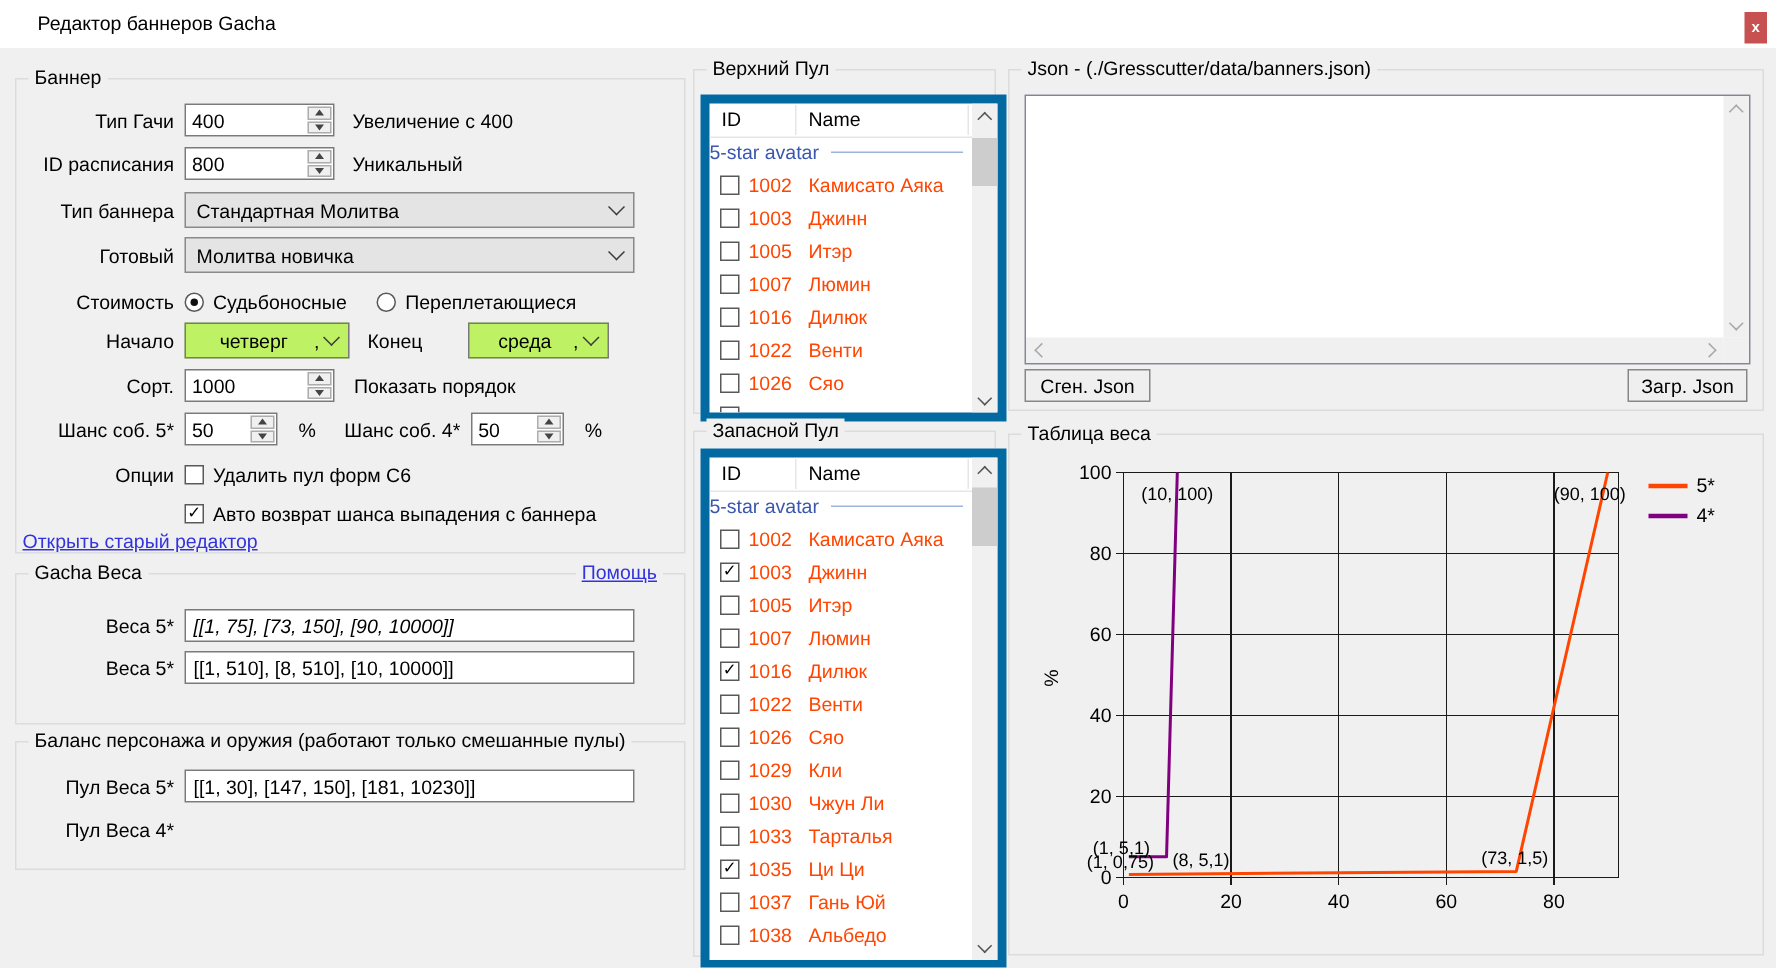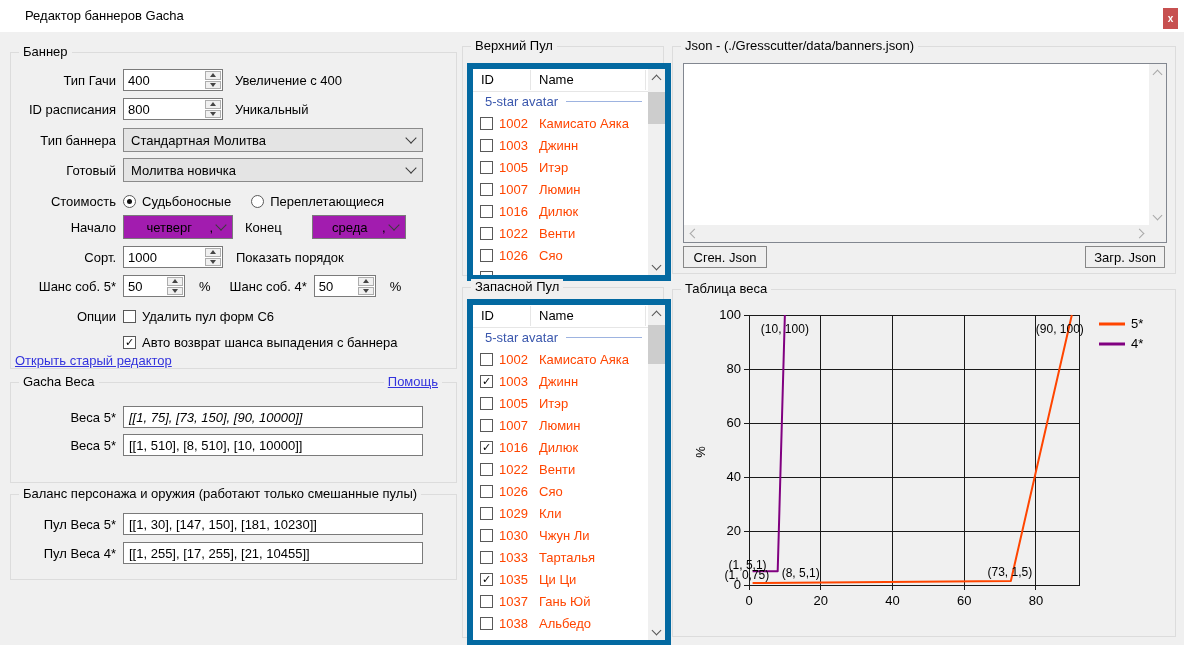--- a/index.html
+++ b/index.html
@@ -24,21 +24,21 @@
   
   .spin{display:flex;align-items:stretch;background:#fff;border:1px solid #7a7a7a;box-sizing:border-box;height:22px;flex:none}
   .spin .val{flex:1;display:flex;align-items:center;padding:0 4px;overflow:hidden;white-space:nowrap}
   .sbtns{width:16px;display:flex;flex-direction:column;padding:1px;gap:1px;flex:none}
   .sb{flex:1;background:#f0f0f0;border:1px solid #adadad;display:flex;align-items:center;justify-content:center;box-sizing:border-box;cursor:pointer}
   .tu{width:0;height:0;border-left:3px solid transparent;border-right:3px solid transparent;border-bottom:4px solid #444}
   .td{width:0;height:0;border-left:3px solid transparent;border-right:3px solid transparent;border-top:4px solid #444}
   
   .combo{display:flex;align-items:center;box-sizing:border-box;height:24px;padding:0 7px;border:1px solid #8a8a8a;flex:none;cursor:pointer}
   .combo.gray{background:#e4e4e4}
-  .combo.white{background:#a21caf;border-color:#7a7a7a}
+  .combo.white{background:#bef264;border-color:#7a7a7a}
   .combo .val{white-space:nowrap;overflow:hidden}
   .combo.center .val{flex:1;text-align:center}
   .chev{width:7px;height:7px;border-right:1px solid #3c3c3c;border-bottom:1px solid #3c3c3c;
     transform:rotate(45deg);margin-left:auto;margin-top:-4px;flex:none}
   .combo .comma{margin:0 4px 0 2px}
   
   .check{width:13px;height:13px;background:#fff;border:1px solid #595959;box-sizing:border-box;flex:none;
     display:flex;align-items:center;justify-content:center;font-size:11px;line-height:1;cursor:pointer}
   .check.checked::after{content:"\2713"}
   .radio{width:13px;height:13px;background:#fff;border:1px solid #595959;border-radius:50%;box-sizing:border-box;flex:none;position:relative;cursor:pointer}
@@ -52,21 +52,21 @@
   .list{position:absolute;background:#fff;border:6px solid #0369a1;overflow:hidden}
   .lheader{position:absolute;left:0;top:0;right:17px;height:22px;border-bottom:1px solid #e6e6e6}
   .hcol{position:absolute;top:3px;white-space:nowrap}
   .vsep{position:absolute;top:1px;bottom:1px;width:1px;background:#e6e6e6}
   .lbody{position:absolute;left:0;top:22px;right:17px;bottom:0;overflow:hidden}
   .lrow{height:22px;display:flex;align-items:center}
   .lrow .check{margin-left:7px}
   .lrow .rid{color:#ff4500;margin-left:6px;width:40px;flex:none}
   .lrow .rname{color:#ff4500;white-space:nowrap}
   .secrow{height:21px;display:flex;align-items:center;color:#3a57ad}
-  .secrow .stext{margin-left:12px;white-space:nowrap}
+  .secrow .stext{white-space:nowrap}
   .secrow .sline{flex:1;height:1px;background:#9db3e0;margin:0 6px 0 8px}
   
   .vscroll{position:absolute;right:0;top:0;bottom:0;width:17px;background:#f0f0f0}
   .sarr{position:absolute;left:0;width:17px;height:17px;display:flex;align-items:center;justify-content:center}
   .sthumb{position:absolute;left:0;width:17px;background:#cdcdcd}
   .ch{width:6px;height:6px;border-right:1.5px solid #555;border-bottom:1.5px solid #555;flex:none}
   .ch.up{transform:rotate(-135deg);margin-top:4px}
   .ch.down{transform:rotate(45deg);margin-top:-3px}
   .ch.left{transform:rotate(135deg);margin-left:4px}
   .ch.right{transform:rotate(-45deg);margin-left:-3px}
@@ -245,21 +245,20 @@
 
 <div class="group" style="left:10px;top:494px;width:445px;height:84px">
   <span class="glabel">Баланс персонажа и оружия (работают только смешанные пулы)</span>
   <div>
       <div class="row" style="top: 18px;">
         <span class="lab">Пул Веса 5*</span>
         <div class="tbox gap7" style="width: 300px;">[[1, 30], [147, 150], [181, 10230]]</div>
       </div>
       <div class="row" style="top: 47px;">
         <span class="lab">Пул Веса 4*</span>
-        <div class="tbox gap7" style="width: 300px;">[[1, 255], [17, 255], [21, 10455]]</div>
       </div>
     </div>
 </div>
 
 <div class="group" style="left:462px;top:46px;width:200px;height:228px">
   <span class="glabel">Верхний Пул</span>
   <div class="list" style="left:4px;top:16px;width:192px;height:206px">
     <div class="lheader">
       <span class="hcol" style="left:8px">ID</span>
       <span class="hcol" style="left:66px">Name</span>

